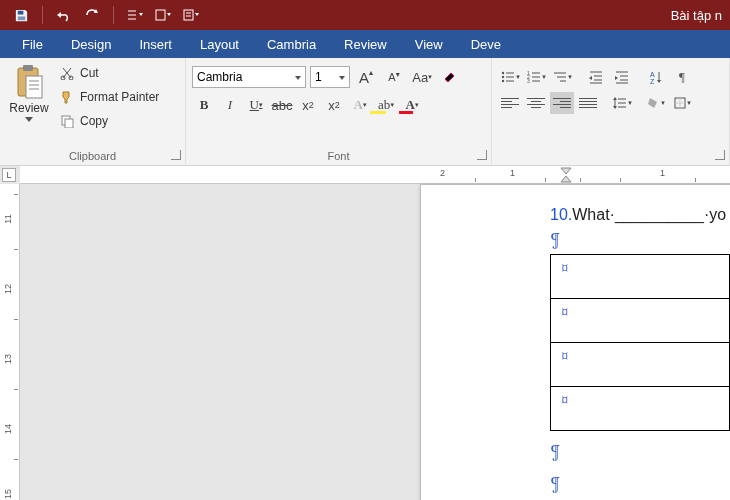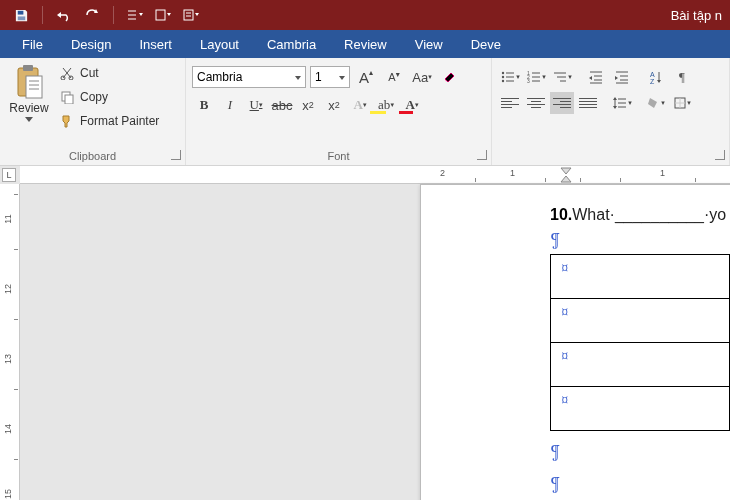--- a/index.html
+++ b/index.html
@@ -29,21 +29,21 @@
 .btn { width:24px; height:22px; display:flex; align-items:center; justify-content:center; cursor:pointer; color:#444; font-size:13px; }
 .btn svg { pointer-events:none; }
 .font-row2 { display:flex; align-items:center; gap:2px; margin-top:6px; }
 .para-row { display:flex; align-items:center; gap:2px; }
 .ruler-h { height:18px; background:#fff; border-bottom:1px solid #c8c8c8; position:relative; margin-left:20px; }
 .ruler-v { width:20px; background:#fff; border-right:1px solid #c8c8c8; position:absolute; left:0; top:184px; bottom:0; }
 .ruler-h .seg, .ruler-v .seg { position:absolute; font-size:9px; color:#555; }
 .workspace { position:absolute; left:20px; top:184px; right:0; bottom:0; background:#e6e6e6; }
 .page { position:absolute; left:400px; top:0; width:400px; height:400px; background:#fff; border:1px solid #bbb; box-shadow:0 1px 4px rgba(0,0,0,.15); }
 .doc-text { position:absolute; left:530px; top:22px; font-family:Cambria,Georgia,serif; font-size:16px; color:#222; white-space:nowrap; }
-.doc-text .num { color:#000000; font-weight:bold; }
+.doc-text .num { color:#1d4ed8; font-weight:normal; }
 .pilcrow { position:absolute; font-family:Cambria,Georgia,serif; font-size:18px; color:#3b5fcf; }
 .tbl { position:absolute; left:530px; top:70px; border-collapse:collapse; }
 .tbl td { border:1px solid #000; width:200px; height:44px; padding:4px 10px; font-family:Cambria,Georgia,serif; color:#3b5fcf; font-size:14px; vertical-align:top; }
 .ruler-h .tick { position:absolute; top:12px; width:1px; height:4px; background:#888; }
 .ruler-h .num { top:2px; }
 .ruler-v .tick { position:absolute; left:14px; width:4px; height:1px; background:#888; }
 .ruler-v .num { position:absolute; font-size:9px; color:#555; transform:rotate(-90deg); left:3px; }
 .align-box { width:18px; height:14px; display:flex; flex-direction:column; gap:2px; justify-content:center; }
 .align-box i { height:1px; background:#555; display:block; }
 </style>
@@ -127,30 +127,30 @@
         <div>
             <svg width="14" height="14" viewBox="0 0 14 14">
               <path stroke="#555" d="M3 2 11 12M11 2 3 12"></path>
               <circle cx="3" cy="12" r="2" fill="none" stroke="#555"></circle>
               <circle cx="11" cy="12" r="2" fill="none" stroke="#555"></circle>
             </svg>
             <span>Cut</span>
           </div>
         <div>
             <svg width="14" height="14" viewBox="0 0 14 14">
+              <path fill="#e8b85a" stroke="#a67c2e" d="M3 2h6v5l-2 2v4H5V9L3 7z"></path>
+            </svg>
+            <span>Format Painter</span>
+          </div>
+        <div>
+            <svg width="14" height="14" viewBox="0 0 14 14">
               <rect x="2" y="2" width="8" height="9" fill="#fff" stroke="#888"></rect>
               <rect x="5" y="5" width="8" height="9" fill="#fff" stroke="#888"></rect>
             </svg>
             <span>Copy</span>
-          </div>
-        <div>
-            <svg width="14" height="14" viewBox="0 0 14 14">
-              <path fill="#e8b85a" stroke="#a67c2e" d="M3 2h6v5l-2 2v4H5V9L3 7z"></path>
-            </svg>
-            <span>Format Painter</span>
           </div>
       </div>
     </div>
     <div class="group-label">Clipboard</div>
     <div class="dialogL"></div>
   </div>
 
   <div class="group" style="width:306px">
     <div class="group-body" style="flex-direction:column;padding-top:4px">
       <div class="font-row1">

